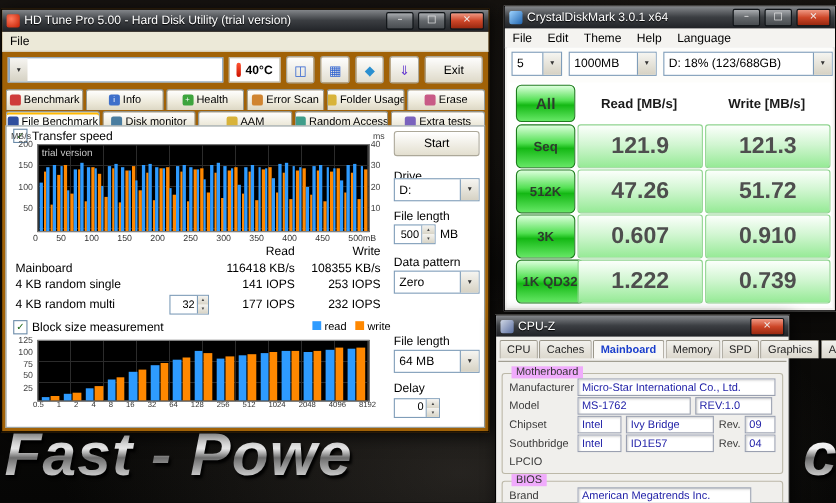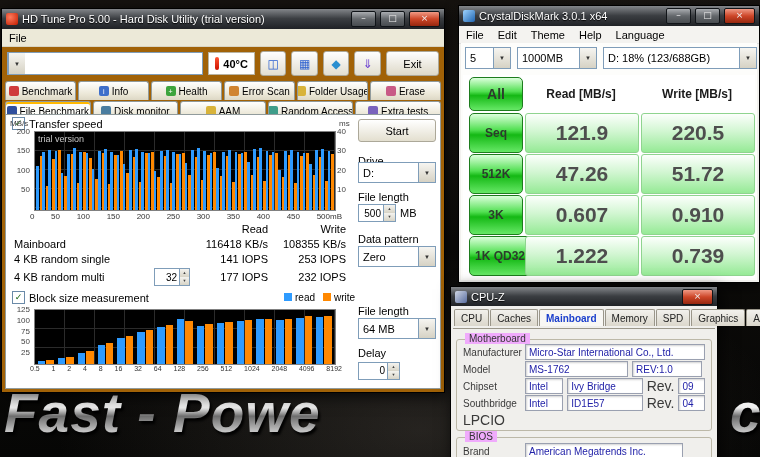--- a/index.html
+++ b/index.html
@@ -99,21 +99,21 @@
   .cz-titlebar{height:19px}
   .cz-tabs{position:absolute;left:3px;top:22px;display:flex;gap:1px}
   .cz-tab{padding:3px 6px 2px;font-size:10px;border:1px solid #9a968a;border-bottom:none;border-radius:2px 2px 0 0;
     background:linear-gradient(#f2f1ed,#dbd7cc);color:#222}
   .cz-tab.active{background:#f8f7f4;color:#1a3ecc;font-weight:bold}
   .cz-sep{position:absolute;left:2px;right:2px;top:41px;border-top:1px solid #9a968a}
   .groupbox{position:absolute;border:1px solid #bcb8a8;border-radius:3px}
   .gb-title{position:absolute;top:-7px;left:8px;background:#f0abfc;padding:0 4px;font-size:10px;color:#333}
   .cz-row{position:absolute;left:6px;right:6px;display:flex;gap:4px;align-items:center;height:14px}
   .cz-label{width:58px;font-size:10px;color:#3a3a3a;flex:0 0 auto}
-  .cz-small{font-size:14px;color:#3a3a3a}
+  .cz-small{font-size:10px;color:#3a3a3a}
   .field{height:14px;border:1px solid #9aa0b0;box-shadow:inset 1px 1px 2px rgba(0,0,0,.18);background:#fff;
     color:#2222a8;font-size:10px;display:flex;align-items:center;padding:0 3px;white-space:nowrap;overflow:hidden}
 </style>
 </head>
 <body>
 
 <div class="wallpaper"></div>
 <div class="wp-caption">Fast - Powe</div>
 <div class="wp-caption right">c</div>
 
@@ -622,21 +622,21 @@
         <span class="arrow">▼</span>
       </div>
     </div>
     <div class="cdm-main">
       <div class="gbtn" style="left:6px;top:2px;width:52px;height:32px;font-size:14px">All</div>
       <div class="cdm-hdr" style="left:62px;top:12px;width:112px">Read [MB/s]</div>
       <div class="cdm-hdr" style="left:178px;top:12px;width:112px">Write [MB/s]</div>
 
       <div class="gbtn" style="left:6px;top:38px;width:52px;height:38px">Seq</div>
       <div class="cell" style="left:62px;top:38px;width:112px;height:38px">121.9</div>
-      <div class="cell" style="left:178px;top:38px;width:112px;height:38px">220.5</div>
+      <div class="cell" style="left:178px;top:38px;width:112px;height:38px">121.3</div>
 
       <div class="gbtn" style="left:6px;top:79px;width:52px;height:38px">512K</div>
       <div class="cell" style="left:62px;top:79px;width:112px;height:38px">47.26</div>
       <div class="cell" style="left:178px;top:79px;width:112px;height:38px">51.72</div>
 
       <div class="gbtn" style="left:6px;top:120px;width:52px;height:38px">3K</div>
       <div class="cell" style="left:62px;top:120px;width:112px;height:38px">0.607</div>
       <div class="cell" style="left:178px;top:120px;width:112px;height:38px">0.910</div>
 
       <div class="gbtn" style="left:6px;top:161px;width:52px;height:38px;padding:0 4px">1K QD32</div>

